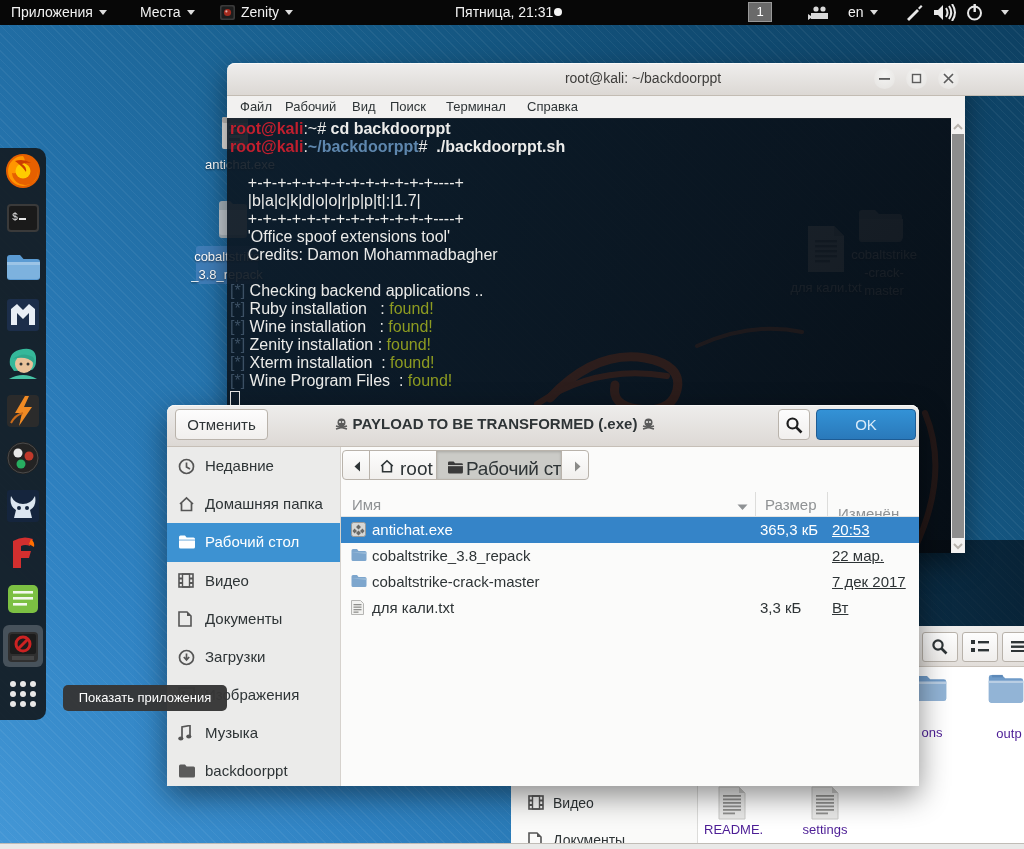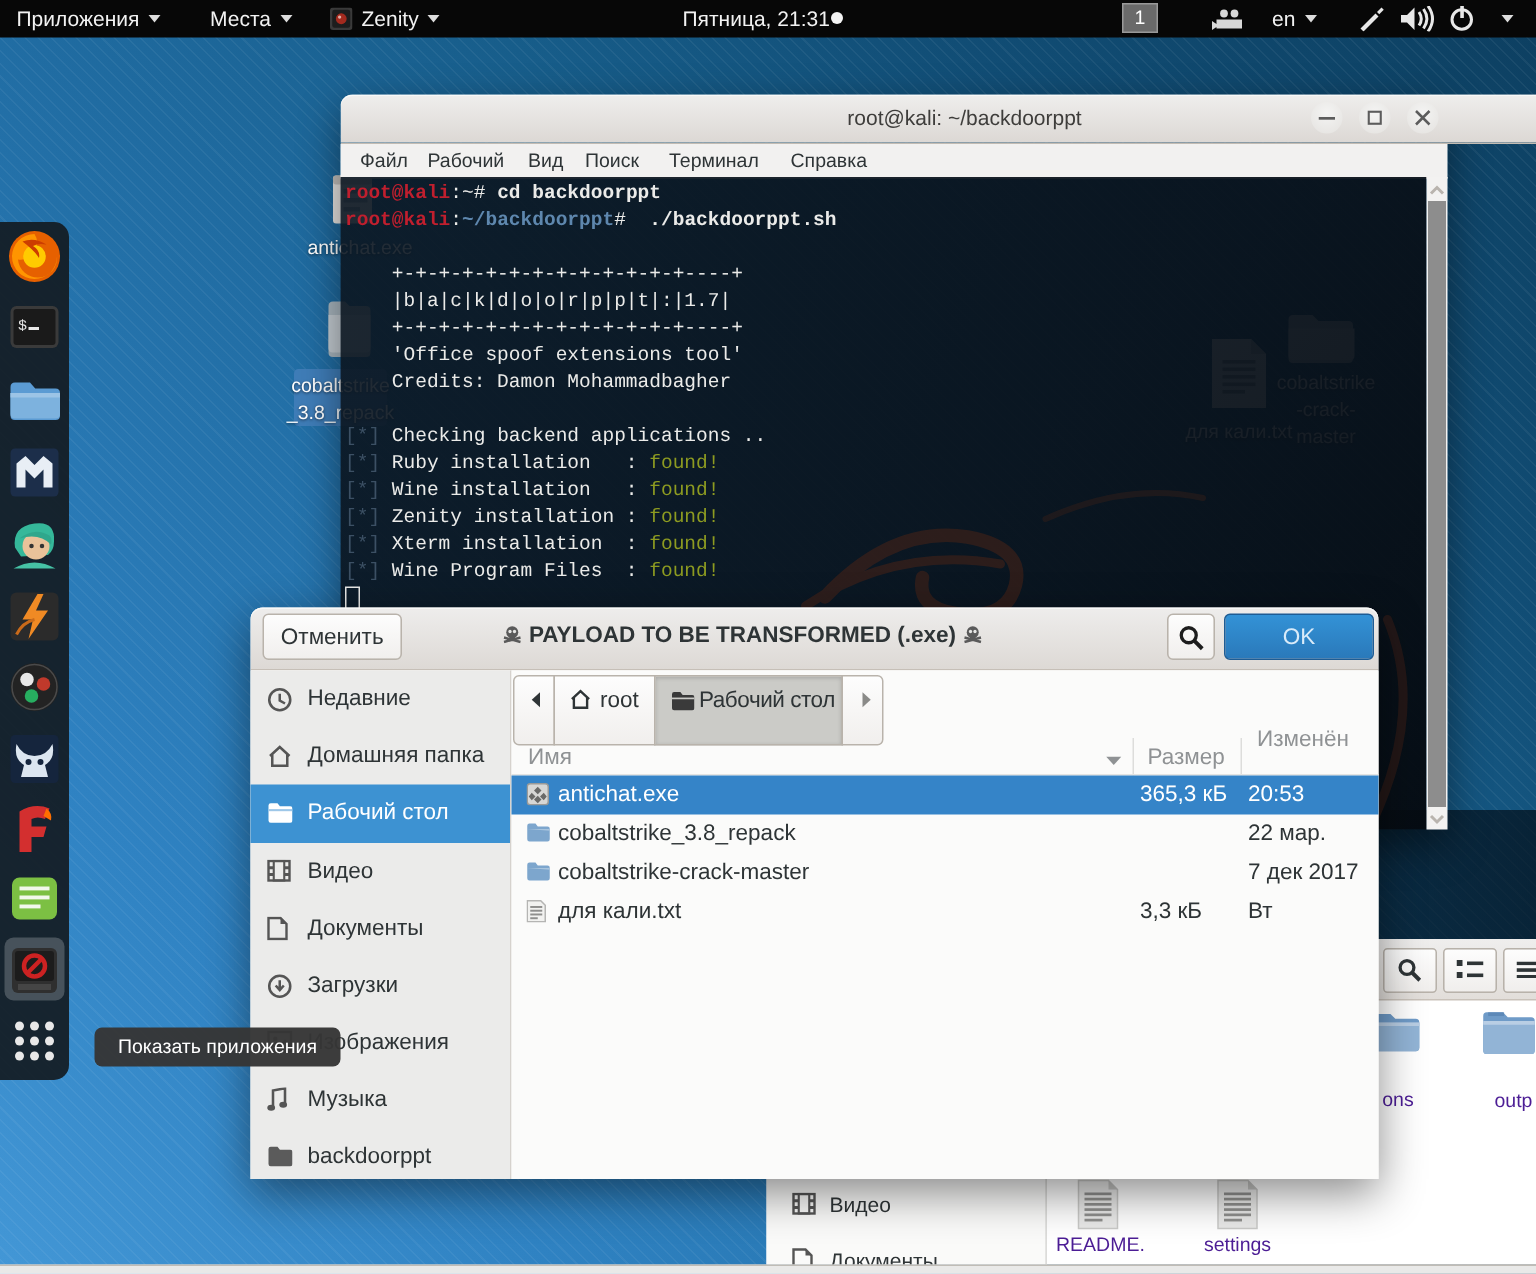--- a/index.html
+++ b/index.html
@@ -44,22 +44,22 @@
     background:linear-gradient(#efeeed,#dcd8d4);border-bottom:1px solid #c3bcb3;
     box-shadow:inset 0 1px 0 #f9f9f8;}
   #ttitle .t{position:absolute;top:7px;width:100%;text-align:center;font-size:14px;color:#3e3d3b;}
   .wbtn{position:absolute;top:5px;width:21px;height:21px;border-radius:50%;
     background:radial-gradient(circle at 50% 35%,#f4f4f3,#e4e2df);}
   #tmenu{left:0;top:33px;width:738px;height:22px;background:#f2f1f0;border-bottom:1px solid #dad6d1;}
   #tmenu span{position:absolute;top:3px;font-size:13px;color:#2e3436;}
   #tbody{left:0;top:55px;width:724px;height:435px;background:linear-gradient(135deg, rgba(11,22,33,0.90) 0%, rgba(9,17,26,0.93) 55%, rgba(6,11,17,0.955) 100%);overflow:hidden;}
   #tscroll{left:724px;top:55px;width:14px;height:435px;background:#f3f2f1;}
   #tthumb{left:1px;top:16px;width:12px;height:404px;background:#8d8d8d;}
-  pre.term{margin:0;padding:2px 0 0 3px;font-family:Liberation Mono, monospace;
-    font-size:13px;line-height:18px;color:#ebebe9;}
+  pre.term{margin:0;padding:2px 0 0 3px;font-family:Liberation Sans, sans-serif;
+    font-size:16px;line-height:18px;color:#ebebe9;}
   pre.term b{font-weight:bold;}
   .tr{color:#c01f2e;font-weight:bold;}
   .tb2{color:#5e87ae;font-weight:bold;}
   .tg{color:#8d9b21;}
   .td{color:#3c5064;}
   
   #dlg{left:167px;top:405px;width:752px;height:381px;border-radius:8px 8px 0 0;
     background:#fff;box-shadow:0 10px 30px rgba(0,0,0,.45);}
   #dhead{left:0;top:0;width:752px;height:41px;border-radius:8px 8px 0 0;
     background:linear-gradient(#eeedec,#ddd9d5);border-bottom:1px solid #c6bfb7;
@@ -69,29 +69,29 @@
     font-size:15px;color:#2e3436;text-align:center;}
   #dtitle{position:absolute;top:10px;width:656px;text-align:center;
     font-size:15px;font-weight:bold;color:#2e3436;}
   #dside{left:0;top:42px;width:173px;height:339px;background:#ebebea;border-right:1px solid #d6d2cd;}
   .srow{position:absolute;left:0;width:173px;height:38px;}
   .srow .txt{position:absolute;left:38px;top:10px;font-size:15px;color:#2e3436;}
   .srow svg{position:absolute;left:11px;top:11px;}
   #ssel{background:#3d92d2;}
   #ssel .txt{color:#fff;}
   
-  .pseg{position:absolute;top:45px;height:47px;background:linear-gradient(#fdfdfd,#f1efed);
-    border:1px solid #b9b3ab;box-sizing:border-box;font-size:15px;color:#2e3436;white-space:nowrap;}
+  .pseg{position:absolute;top:45px;height:30px;background:linear-gradient(#fdfdfd,#f1efed);
+    border:1px solid #b9b3ab;box-sizing:border-box;font-size:19px;color:#2e3436;white-space:nowrap;}
   
   #lhead{position:absolute;font-size:15px;color:#8f9294;}
   .frow{position:absolute;left:174px;width:578px;height:26px;font-size:15px;color:#2e3436;}
   .frow.sel{background:#3584c8;color:#fff;}
   .fname{position:absolute;left:31px;top:4px;}
   .fsize{position:absolute;left:419px;top:4px;}
-  .fdate{position:absolute;left:491px;top:4px;}
+  .fdate{position:absolute;left:491px;top:4px;text-decoration:underline;}
   .ficon{position:absolute;left:10px;top:5px;}
 </style></head>
 <body>
 <div class="abs" id="desk"></div>
 <div class="abs" id="deskdark"></div>
 
 <div class="abs" style="left:217px;top:116px;width:36px;height:34px;">
   <svg width="36" height="34" viewBox="0 0 36 34">
       <rect x="5" y="1" width="26" height="32" rx="2" fill="#e7e5e2"></rect>
       <rect x="5" y="1" width="26" height="6" rx="2" fill="#c4c0bc"></rect>
@@ -384,21 +384,21 @@
         <rect x="1" y="5.4" width="16" height="1.2" fill="#cbcbc7"></rect>
       </svg>
       <span style="position:absolute;left:29px;top:7px;letter-spacing:-0.3px;">Рабочий стол</span>
     </div>
   <div class="pseg" style="left:394px;width:28px;border-radius:0 4px 4px 0;"><svg style="margin:10px 0 0 12px;" width="8" height="11" viewBox="0 0 8 11">
         <path d="M1 0.5 L6.5 5.5 L1 10.5 Z" fill="#8a8a88"></path>
       </svg></div>
 
   <span id="lhead" style="left:185px;top:91px;">Имя</span>
   <span id="lhead" style="left:598px;top:91px;">Размер</span>
-  <span id="lhead" style="left:671px;top:79px;">Изменён</span>
+  <span id="lhead" style="left:671px;top:100px;">Изменён</span>
   <svg class="abs" style="left:570px;top:99px;" width="11" height="7" viewBox="0 0 11 7">
       <path d="M0.5 0.5 L5.5 6 L10.5 0.5 Z" fill="#8f9294"></path>
     </svg>
   <div class="abs" style="left:588px;top:87px;width:1px;height:25px;background:#dddddb;"></div>
   <div class="abs" style="left:660px;top:87px;width:1px;height:25px;background:#dddddb;"></div>
   <div class="abs" style="left:174px;top:111px;width:578px;height:1px;background:#e4e4e2;"></div>
 
   <div class="frow sel" style="top:112px;">
     <svg class="ficon" width="15" height="15" viewBox="0 0 15 15">
         <rect x="0.5" y="0.5" width="14" height="14" rx="2" fill="#d7d7d5" stroke="#9a9a98"></rect>

